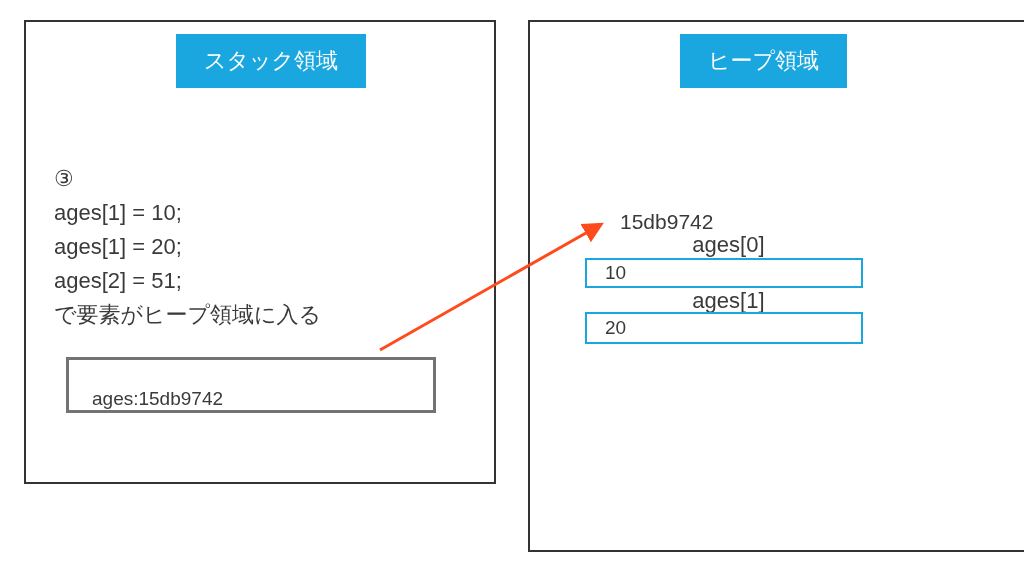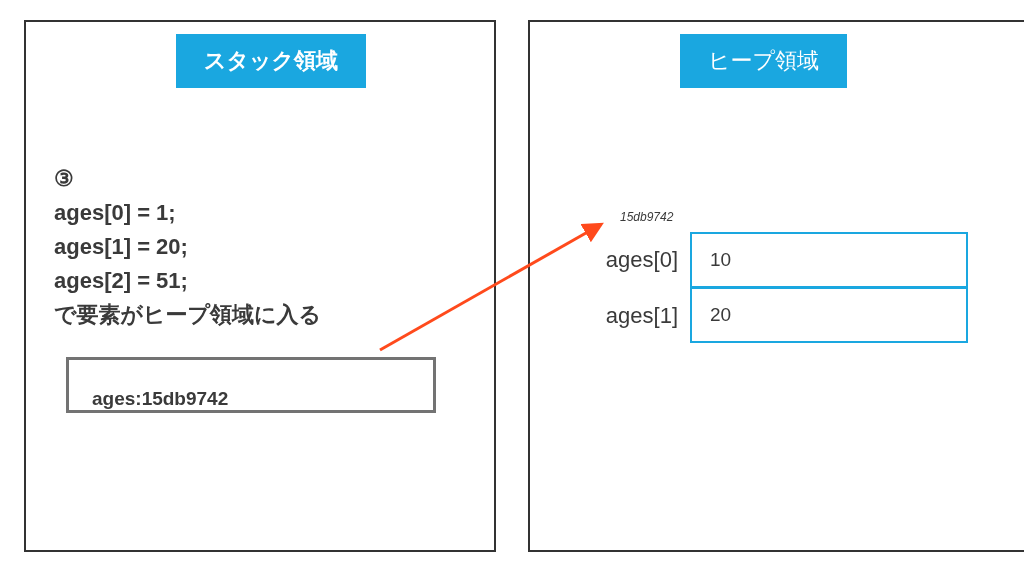--- a/index.html
+++ b/index.html
@@ -12,22 +12,21 @@
   }
   .panel {
     position: absolute;
     border: 2px solid #333333;
     background: #ffffff;
   }
   .panel-left {
     left: 24px;
     top: 20px;
     width: 472px;
-    height: 532px;
-    font-weight: bold;
+    height: 464px;
   }
   .panel-right {
     left: 528px;
     top: 20px;
     width: 524px;
     height: 532px;
   }
   .title-badge {
     background: #1aa7e0;
     color: #ffffff;
@@ -60,33 +59,33 @@
     display: flex;
     align-items: flex-end;
     padding-left: 23px;
     font-size: 19px;
     color: #3a3a3a;
   }
   .heap-address {
     position: absolute;
     left: 90px;
     top: 188px;
-    font-size: 12px;
+    font-size: 21px;
     color: #3a3a3a;
-    font-style: italic;
   }
   .heap-table {
     position: absolute;
     left: 55px;
     top: 210px;
   }
   .heap-row {
     display: flex;
     align-items: center;
     height: 56px;
+    flex-direction: column;
   }
   .heap-label {
     width: 105px;
     text-align: right;
     padding-right: 12px;
     font-size: 22px;
     color: #3a3a3a;
   }
   .heap-cell {
     width: 278px;
@@ -111,21 +110,21 @@
 </style>
 </head>
 <body>
 
 <div class="panel panel-left">
   <div class="title-badge title-left">
     <span>スタック領域</span>
   </div>
   <div class="code-block">
     <div class="step-marker">③</div>
-    <div>ages[0] = 1;</div>
+    <div>ages[1] = 10;</div>
     <div>ages[1] = 20;</div>
     <div>ages[2] = 51;</div>
     <div>で要素がヒープ領域に入る</div>
   </div>
   <div class="stack-var-box">
     <span>ages:15db9742</span>
   </div>
 </div>
 
 <div class="panel panel-right">

